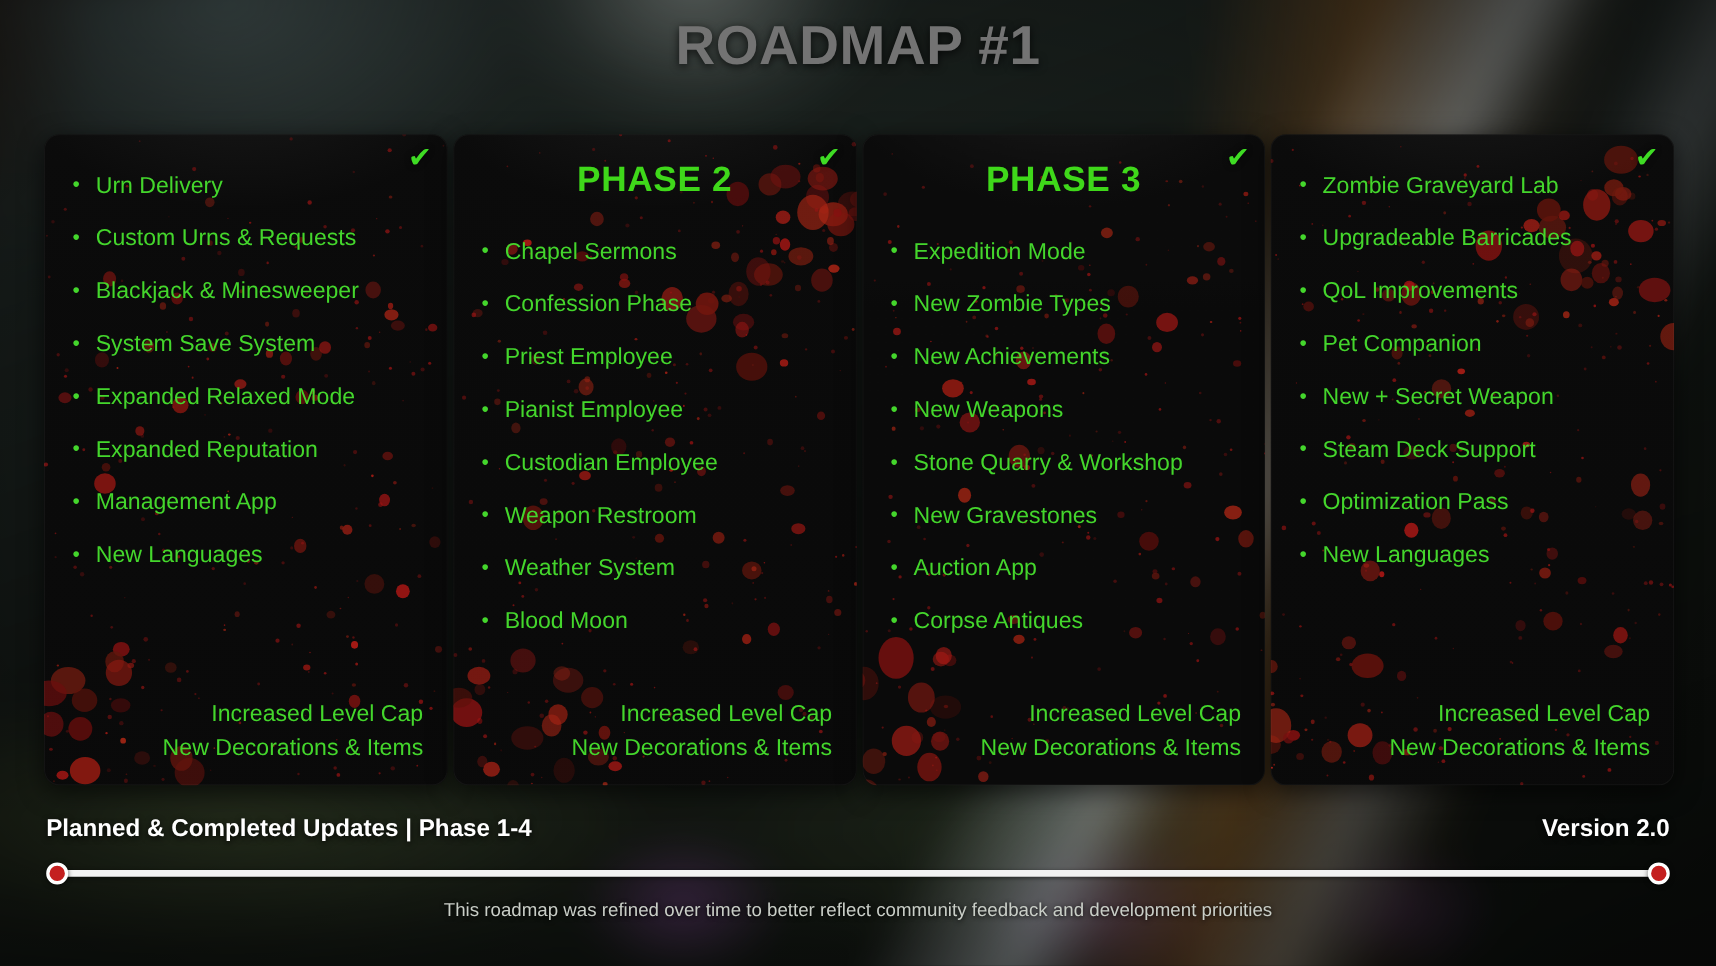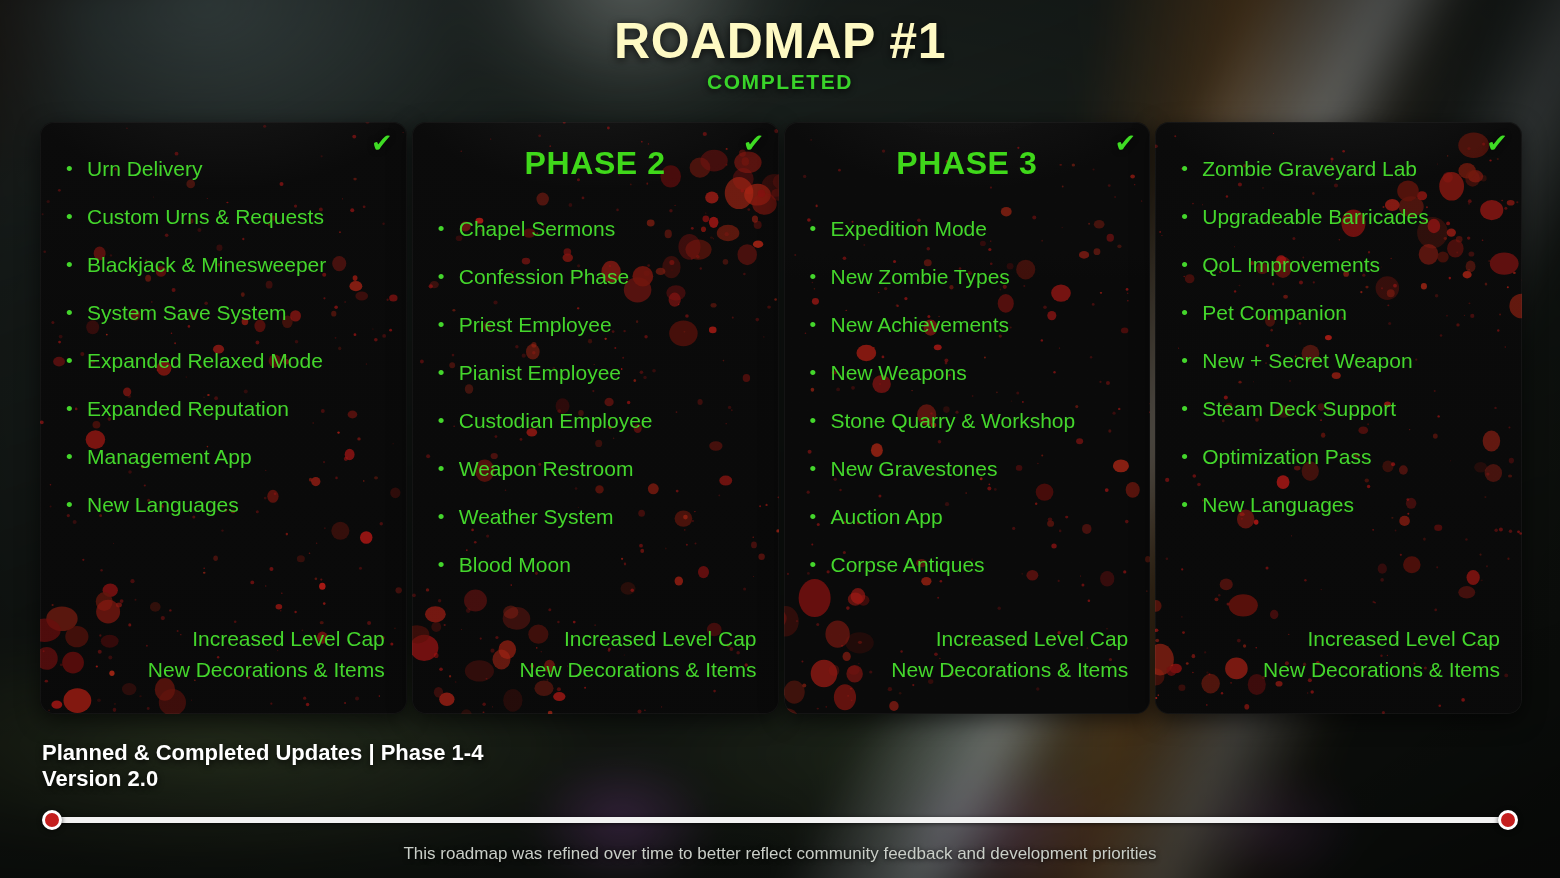--- a/index.html
+++ b/index.html
@@ -59,21 +59,21 @@
     position: absolute;
     top: 14px;
     left: 0;
     width: 1560px;
     text-align: center;
     z-index: 5;
   }
   .title {
     font-size: 50px;
     font-weight: bold;
-    color: #fef9c3;
+    color: #737373;
     letter-spacing: 0.5px;
     line-height: 1.08;
     text-shadow: 0 2px 8px rgba(0,0,0,0.75);
   }
   .subtitle {
     margin-top: 2px;
     font-size: 21px;
     font-weight: bold;
     color: #39d42a;
     letter-spacing: 1.6px;
@@ -155,44 +155,43 @@
     left: -21px;
     top: 1px;
     font-size: 19px;
     color: #44d62c;
   }
   .card-footer {
     position: absolute;
     z-index: 2;
     left: 18px;
     right: 22px;
-    bottom: 28px;
+    bottom: 18px;
     text-align: right;
   }
   .card-footer div {
     font-size: 21px;
     color: #44d62c;
     line-height: 1.47;
     white-space: nowrap;
   }
 
   
   .bottom {
     position: absolute;
     left: 0;
     top: 740px;
     width: 1560px;
     z-index: 5;
   }
   .bottom-row {
     display: flex;
-    justify-content: flex-start;
+    justify-content: space-between;
     align-items: baseline;
     padding: 0 42px;
-    flex-direction: column;
   }
   .bottom-left, .bottom-right {
     font-size: 22px;
     font-weight: bold;
     color: #ffffff;
     text-shadow: 0 2px 6px rgba(0,0,0,0.85);
     white-space: nowrap;
   }
 
   .timeline {
@@ -234,21 +233,20 @@
 </head>
 <body>
 
 <div id="root">
 
   <div class="bg-layer"></div>
   <div class="bg-vignette"></div>
 
   <div class="header">
     <div class="title">ROADMAP #1</div>
-    <div class="subtitle">COMPLETED</div>
   </div>
 
   <div class="cards" id="cards">
       <div class="card">
         <div class="blood"><svg viewBox="0 0 364 592" preserveAspectRatio="none" width="100%" height="100%">
             <ellipse cx="69.7" cy="468.3" rx="7.6" ry="6.7" fill="hsl(0,78%,28%)" opacity="0.85"></ellipse>
             <ellipse cx="12.5" cy="483.0" rx="1.1" ry="0.8" fill="hsl(4,78%,31%)" opacity="0.83"></ellipse>
             <ellipse cx="59.9" cy="513.5" rx="1.1" ry="1.2" fill="hsl(1,78%,36%)" opacity="0.39"></ellipse>
             <ellipse cx="21.8" cy="496.7" rx="15.6" ry="12.3" fill="hsl(7,78%,34%)" opacity="0.55"></ellipse>
             <ellipse cx="9.0" cy="588.3" rx="0.8" ry="0.9" fill="hsl(5,78%,34%)" opacity="0.32"></ellipse>

